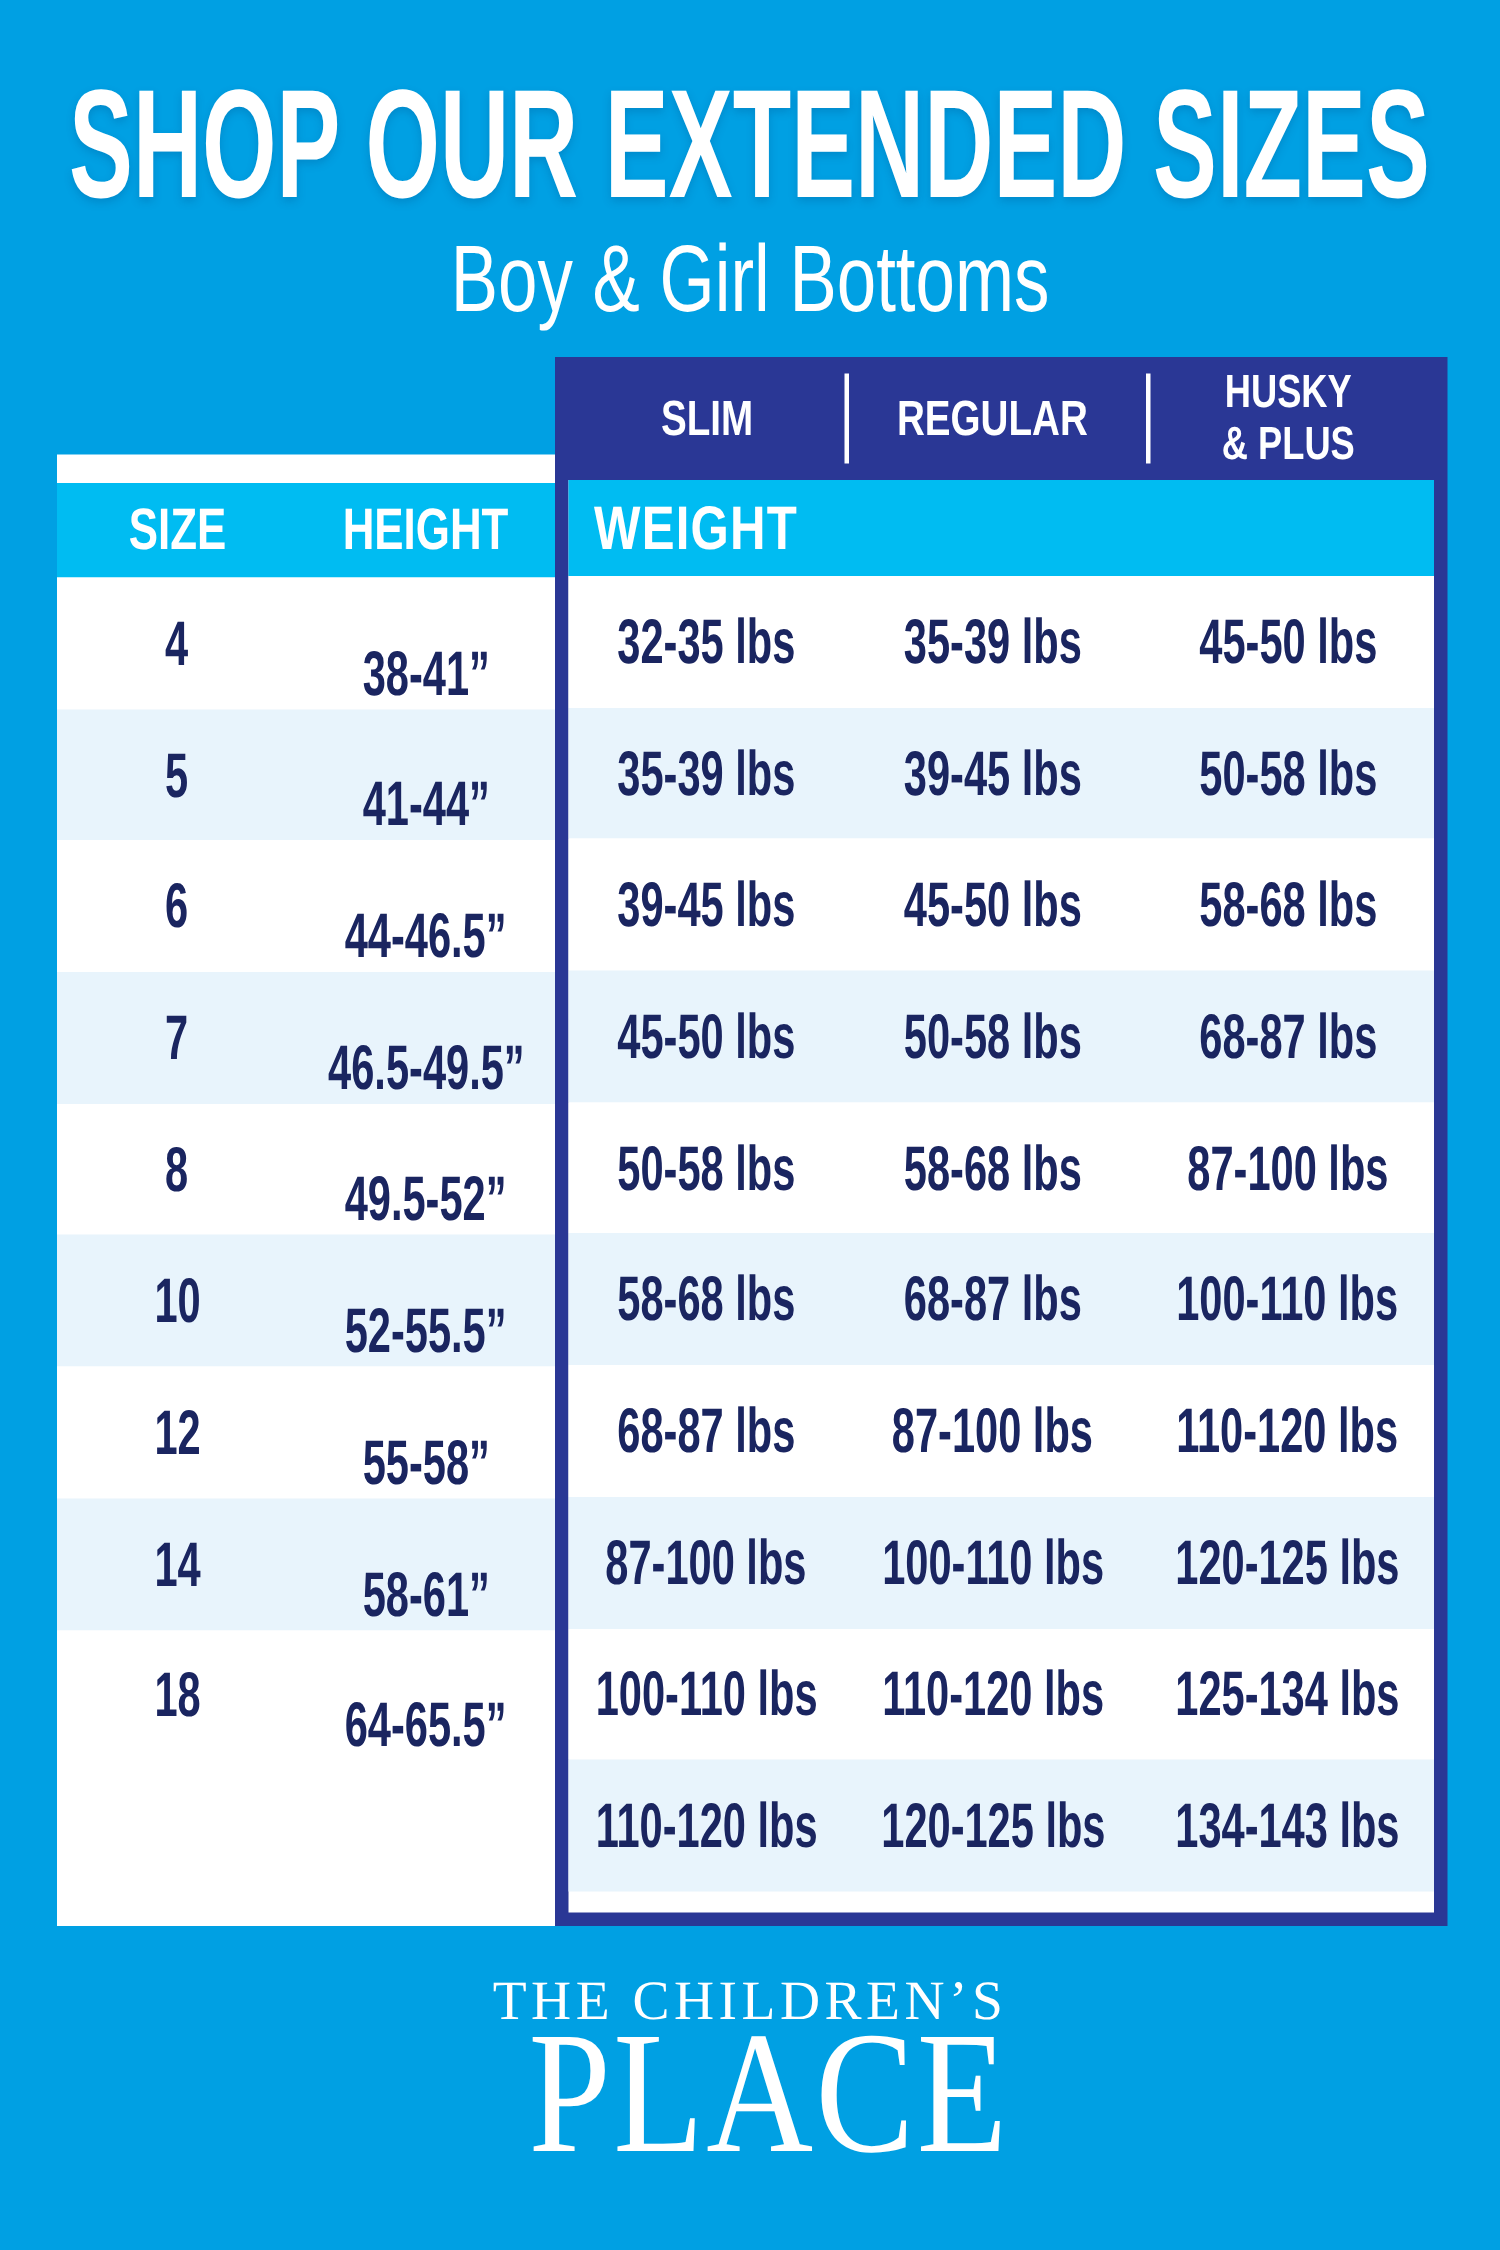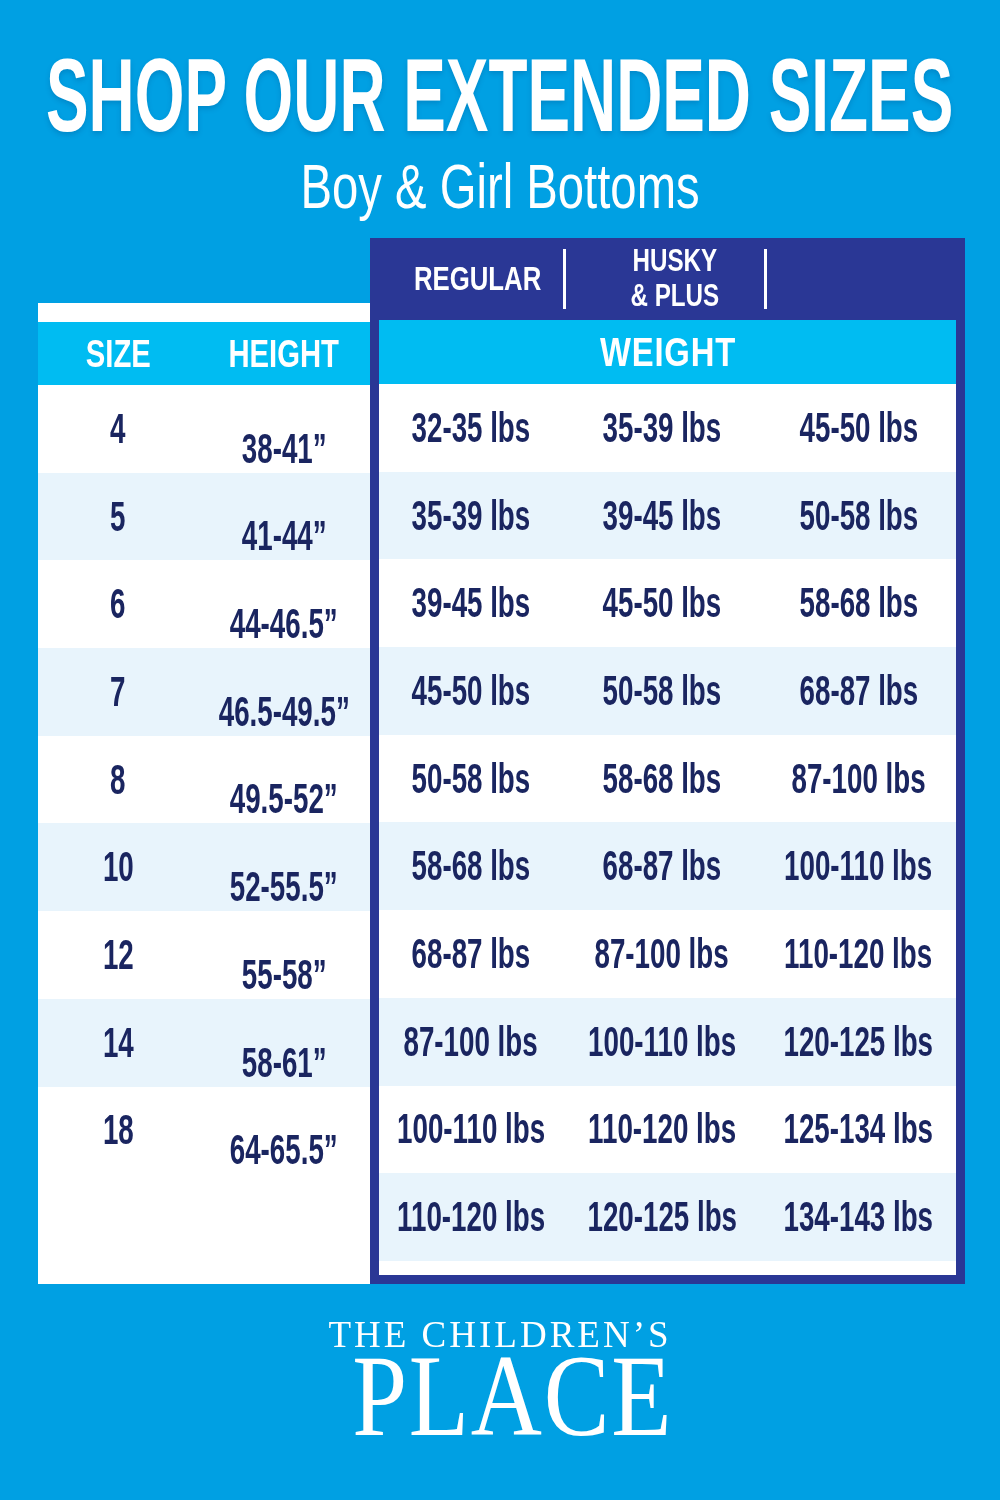--- a/index.html
+++ b/index.html
@@ -72,21 +72,21 @@
   .fit-label.two-line { font-size:31px; line-height:1.12; white-space:pre-line; }
   .fit-sep { position:absolute; top:11px; width:3px; height:60px; background:#FFFFFF; }
   .sep1 { left:193px; } .sep2 { left:394px; }
 
   .right-content {
     position:absolute; top:82px; left:9px; width:577px; height:955px;
     background:#FFFFFF;
   }
   .weight-band {
     height:64px; background:#00BCF2;
-    display:flex; align-items:center; justify-content:center;
+    display:flex; align-items:center; 
   }
   .weight-label {
     color:#FFFFFF; font-weight:bold; font-size:41px; letter-spacing:1px;
     display:inline-block; transform:scaleX(0.8); white-space:nowrap;
   }
   .rrow { height:87.7px; display:flex; background:#FFFFFF; }
   .rrow:nth-child(even) { background:#E8F4FC; }
   .rrow .w1 { width:184px; display:flex; align-items:center; justify-content:center; }
   .rrow .w2 { width:198px; display:flex; align-items:center; justify-content:center; }
   .rrow .w3 { width:195px; display:flex; align-items:center; justify-content:center; }
@@ -194,20 +194,23 @@
         </div>
       <div class="c2">
           <span class="cell-text">64-65.5”</span>
         </div>
     </div>
   </div>
 </div>
 
 <div class="right-table">
   <div class="fit-header">
+    <div class="fit-cell fc1">
+      <span class="fit-label">SLIM</span>
+    </div>
     <div class="fit-cell fc2">
       <span class="fit-label">REGULAR</span>
     </div>
     <div class="fit-cell fc3">
       <span class="fit-label two-line">HUSKY
 &amp; PLUS</span>
     </div>
   </div>
   <div class="fit-sep sep1"></div>
   <div class="fit-sep sep2"></div>

